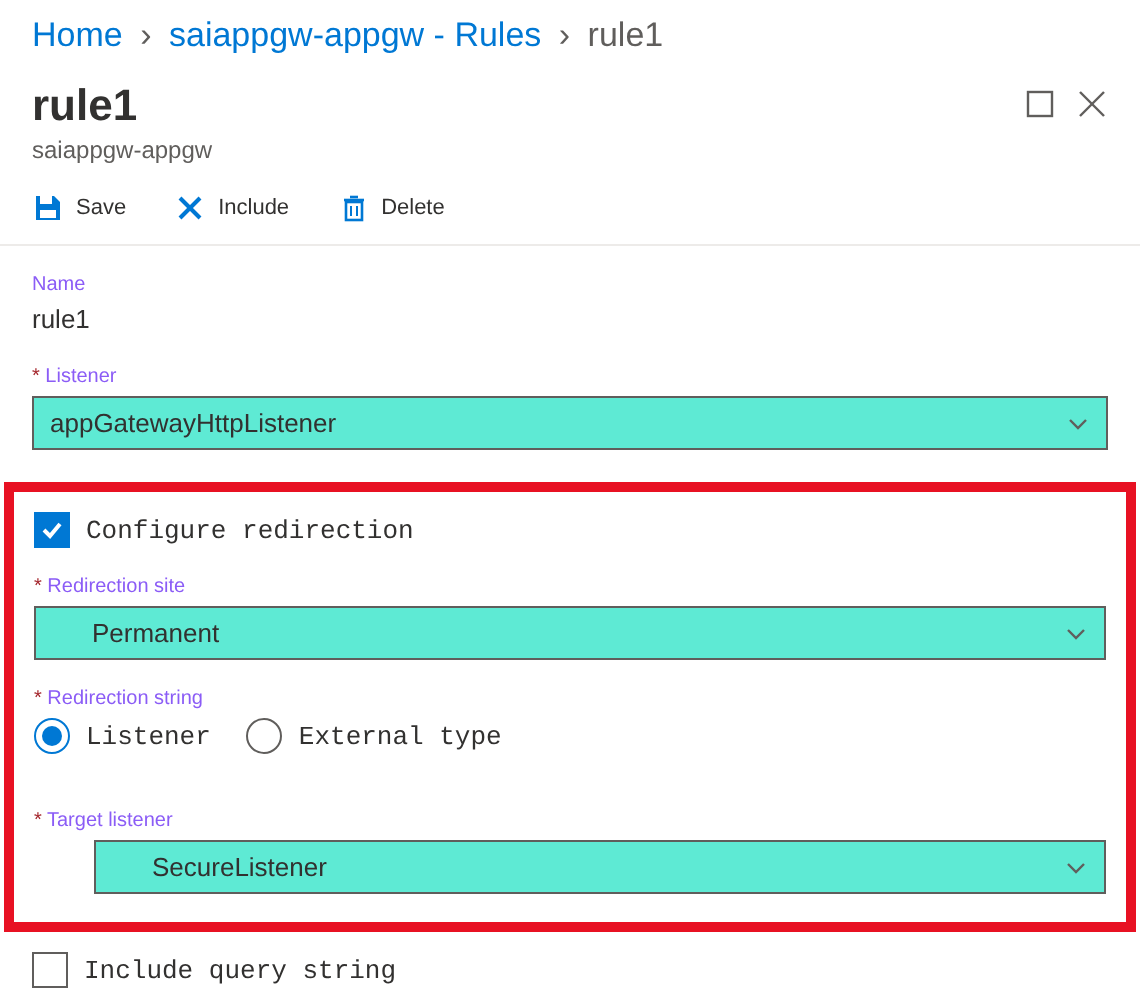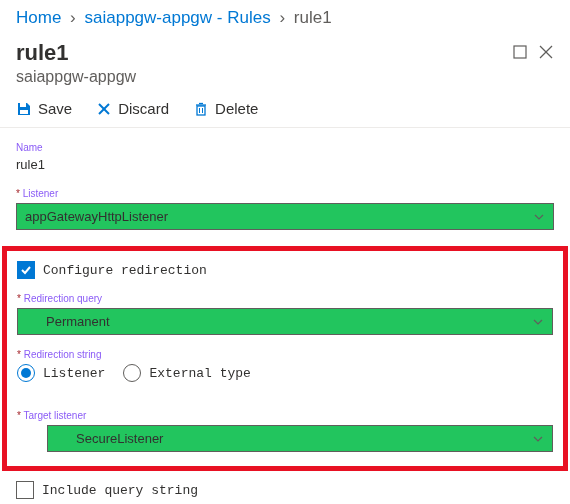--- a/index.html
+++ b/index.html
@@ -32,21 +32,21 @@
       align-items: flex-start;
       justify-content: space-between;
     }
     .header-left h1 {
       font-size: 22px;
       font-weight: 600;
       color: #323130;
       line-height: 1.2;
     }
     .header-left .subtitle {
-      font-size: 16px;
+      font-size: 12px;
       color: #605e5c;
       margin-top: 2px;
     }
     .header-right {
       display: flex;
       gap: 10px;
       align-items: center;
       margin-top: 4px;
     }
     .win-icon {
@@ -60,21 +60,21 @@
       display: flex;
       gap: 24px;
       padding: 6px 16px 10px 16px;
       border-bottom: 1px solid #edebe9;
     }
     .toolbar-item {
       display: flex;
       align-items: center;
       gap: 6px;
       cursor: pointer;
-      font-size: 15px;
+      font-size: 11px;
       color: #323130;
     }
     .toolbar-item svg { width: 16px; height: 16px; }
     .form-area {
       padding: 14px 16px 0 16px;
     }
     .field-label {
       font-size: 10px;
       color: #8b5cf6;
       margin-bottom: 4px;
@@ -89,21 +89,21 @@
       margin-bottom: 16px;
     }
     .select {
       border: 1px solid #605e5c;
       padding: 5px 8px;
       font-size: 13px;
       display: flex;
       justify-content: space-between;
       align-items: center;
       cursor: pointer;
-      background: #22c55e;
+      background: #5eead4;
       margin-bottom: 16px;
     }
     .chev {
       width: 12px; height: 12px;
       stroke: #605e5c;
       fill: none;
     }
     .highlight-box {
       border: 5px solid #e81123;
       margin: 0 2px 10px 2px;
@@ -196,21 +196,21 @@
         <rect x="4" y="2" width="6" height="4" fill="#fff"></rect>
         <rect x="4" y="9" width="8" height="4" fill="#fff"></rect>
       </svg>
     <span>Save</span>
   </div>
   <div class="toolbar-item">
     <svg viewBox="0 0 16 16">
         <line x1="3" y1="3" x2="13" y2="13" stroke="#0078d4" stroke-width="2"></line>
         <line x1="13" y1="3" x2="3" y2="13" stroke="#0078d4" stroke-width="2"></line>
       </svg>
-    <span>Discard</span>
+    <span>Include</span>
   </div>
   <div class="toolbar-item">
     <svg viewBox="0 0 16 16">
         <rect x="4" y="5" width="8" height="9" fill="none" stroke="#0078d4" stroke-width="1.3"></rect>
         <line x1="3" y1="4" x2="13" y2="4" stroke="#0078d4" stroke-width="1.3"></line>
         <line x1="6" y1="2.5" x2="10" y2="2.5" stroke="#0078d4" stroke-width="1.3"></line>
         <line x1="6.5" y1="7" x2="6.5" y2="12" stroke="#0078d4"></line>
         <line x1="9.5" y1="7" x2="9.5" y2="12" stroke="#0078d4"></line>
       </svg>
     <span>Delete</span>
@@ -233,21 +233,21 @@
 <div class="highlight-box">
   <div class="checkbox-row">
     <div class="checkbox checked">
       <svg viewBox="0 0 12 12">
           <polyline points="2,6 5,9 10,3"></polyline>
         </svg>
     </div>
     <span>Configure redirection</span>
   </div>
 
-  <div class="field-label required">Redirection query</div>
+  <div class="field-label required">Redirection site</div>
   <div class="select">
     <span>Permanent</span>
     <svg class="chev" viewBox="0 0 12 12">
         <polyline points="2,4 6,8 10,4" stroke-width="1.2"></polyline>
       </svg>
   </div>
 
   <div class="field-label required">Redirection string</div>
   <div class="radio-group">
     <div class="radio-row">

